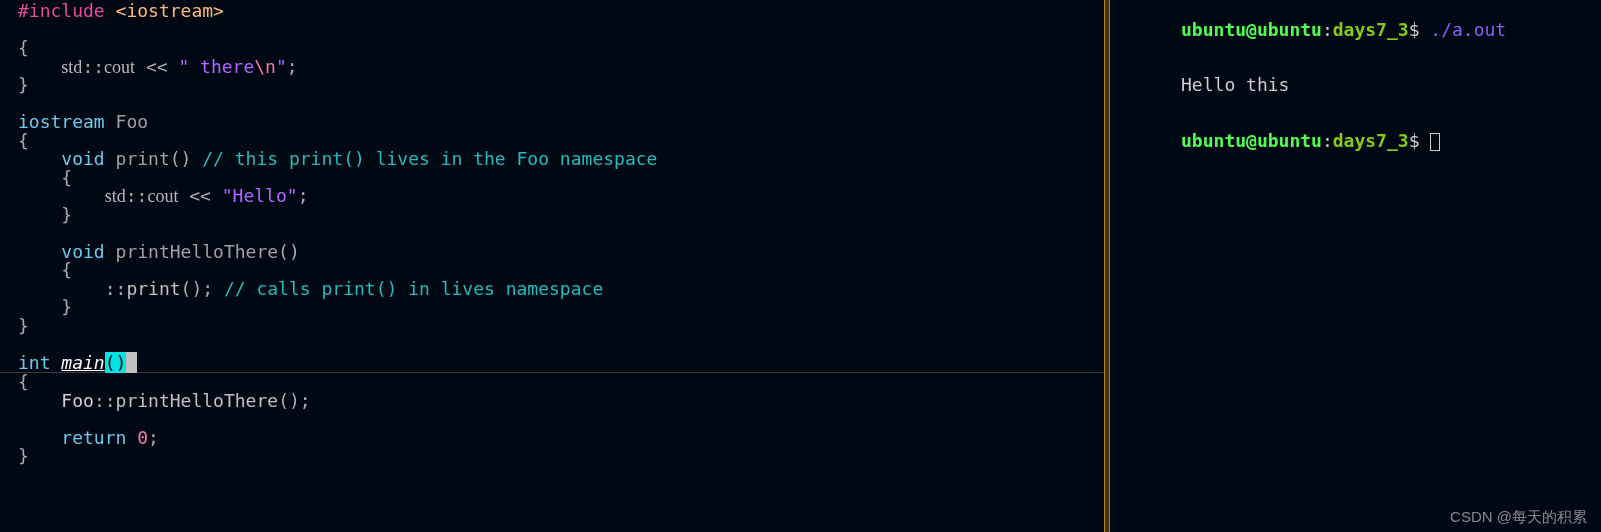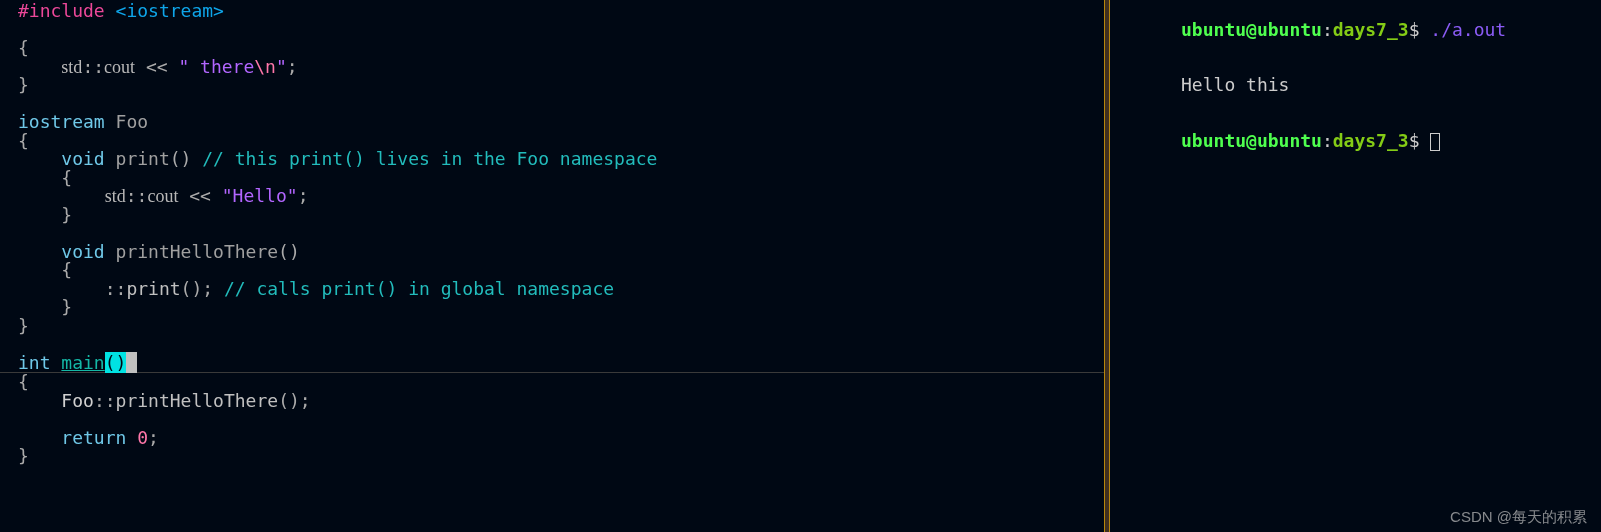--- a/index.html
+++ b/index.html
@@ -57,32 +57,32 @@
     user-select: none;
   }
   .content {
     flex: 1 1 auto;
     padding-left: 4px;
     color: #dcdcdc;
   }
 
   
   .pp  { color: #ec4899; }   
-  .inc { color: #0ea5e9; }   
+  .inc { color: #fdba74; }   
   .kw  { color: #6fc8e8; }   
   .fn  { color: #a0a0a0; }   
   .cmt { color: #22bcbc; }   
   .ns  { color: #b8b8b8; font-family: Liberation Serif, serif; }   
   .op  { color: #aaaaaa; }
   .str { color: #b266ff; }   
   .esc { color: #ff77aa; }   
   .num { color: #ff77aa; }
   .fooc{ color: #d0d0d0; }
   .call{ color:#c0c0c0;}
-  .mainn{color:#14b8a6; text-decoration: underline;}
+  .mainn{color:#ffffff; font-style: italic; text-decoration: underline;}
   .paren-hl{ background:#00e3e3; color:#000814; }
   .cursor-block{ background:#c0c0c0;}
   .underline-row{ border-bottom: 1px solid #3a3a3a; }
 
   .term-line { white-space: pre; }
   .t-user { color: #4fff4f; font-weight: bold; }
   .t-path { color: #84cc16; font-weight: bold; margin-top: 26px; }
   .t-dollar{ color: #cccccc; }
   .t-cmd  { color: #8b5cf6; }
   .t-out  { color: #cccccc; }
@@ -119,21 +119,21 @@
       <div class="code-line"><span class="gutter"></span><span class="content"> </span></div>
       <div class="code-line"><span class="gutter"></span><span class="content"><span class="kw">iostream </span><span class="fn">Foo</span></span></div>
       <div class="code-line"><span class="gutter"></span><span class="content"><span class="op">{</span></span></div>
       <div class="code-line"><span class="gutter"></span><span class="content"><span class="op">    </span><span class="kw">void </span><span class="fn">print</span><span class="op">() </span><span class="cmt">// this print() lives in the Foo namespace</span></span></div>
       <div class="code-line"><span class="gutter"></span><span class="content"><span class="op">    {</span></span></div>
       <div class="code-line"><span class="gutter"></span><span class="content"><span class="op">        </span><span class="ns">std</span><span class="op">::</span><span class="ns">cout</span><span class="op"> &lt;&lt; </span><span class="str">"Hello"</span><span class="op">;</span></span></div>
       <div class="code-line"><span class="gutter"></span><span class="content"><span class="op">    }</span></span></div>
       <div class="code-line"><span class="gutter"></span><span class="content"> </span></div>
       <div class="code-line"><span class="gutter"></span><span class="content"><span class="op">    </span><span class="kw">void </span><span class="fn">printHelloThere</span><span class="op">()</span></span></div>
       <div class="code-line"><span class="gutter"></span><span class="content"><span class="op">    {</span></span></div>
-      <div class="code-line"><span class="gutter"></span><span class="content"><span class="op">        ::</span><span class="call">print</span><span class="op">(); </span><span class="cmt">// calls print() in global namespace</span></span></div>
+      <div class="code-line"><span class="gutter"></span><span class="content"><span class="op">        ::</span><span class="call">print</span><span class="op">(); </span><span class="cmt">// calls print() in lives namespace</span></span></div>
       <div class="code-line"><span class="gutter"></span><span class="content"><span class="op">    }</span></span></div>
       <div class="code-line"><span class="gutter"></span><span class="content"><span class="op">}</span></span></div>
       <div class="code-line"><span class="gutter"></span><span class="content"> </span></div>
       <div class="code-line underline-row"><span class="gutter"></span><span class="content"><span class="kw">int </span><span class="mainn">main</span><span class="paren-hl">()</span><span class="cursor-block"> </span></span></div>
       <div class="code-line"><span class="gutter"></span><span class="content"><span class="op">{</span></span></div>
       <div class="code-line"><span class="gutter"></span><span class="content"><span class="op">    </span><span class="fooc">Foo</span><span class="op">::</span><span class="call">printHelloThere</span><span class="op">();</span></span></div>
       <div class="code-line"><span class="gutter"></span><span class="content"> </span></div>
       <div class="code-line"><span class="gutter"></span><span class="content"><span class="op">    </span><span class="kw">return </span><span class="num">0</span><span class="op">;</span></span></div>
       <div class="code-line"><span class="gutter"></span><span class="content"><span class="op">}</span></span></div>
     </div>

